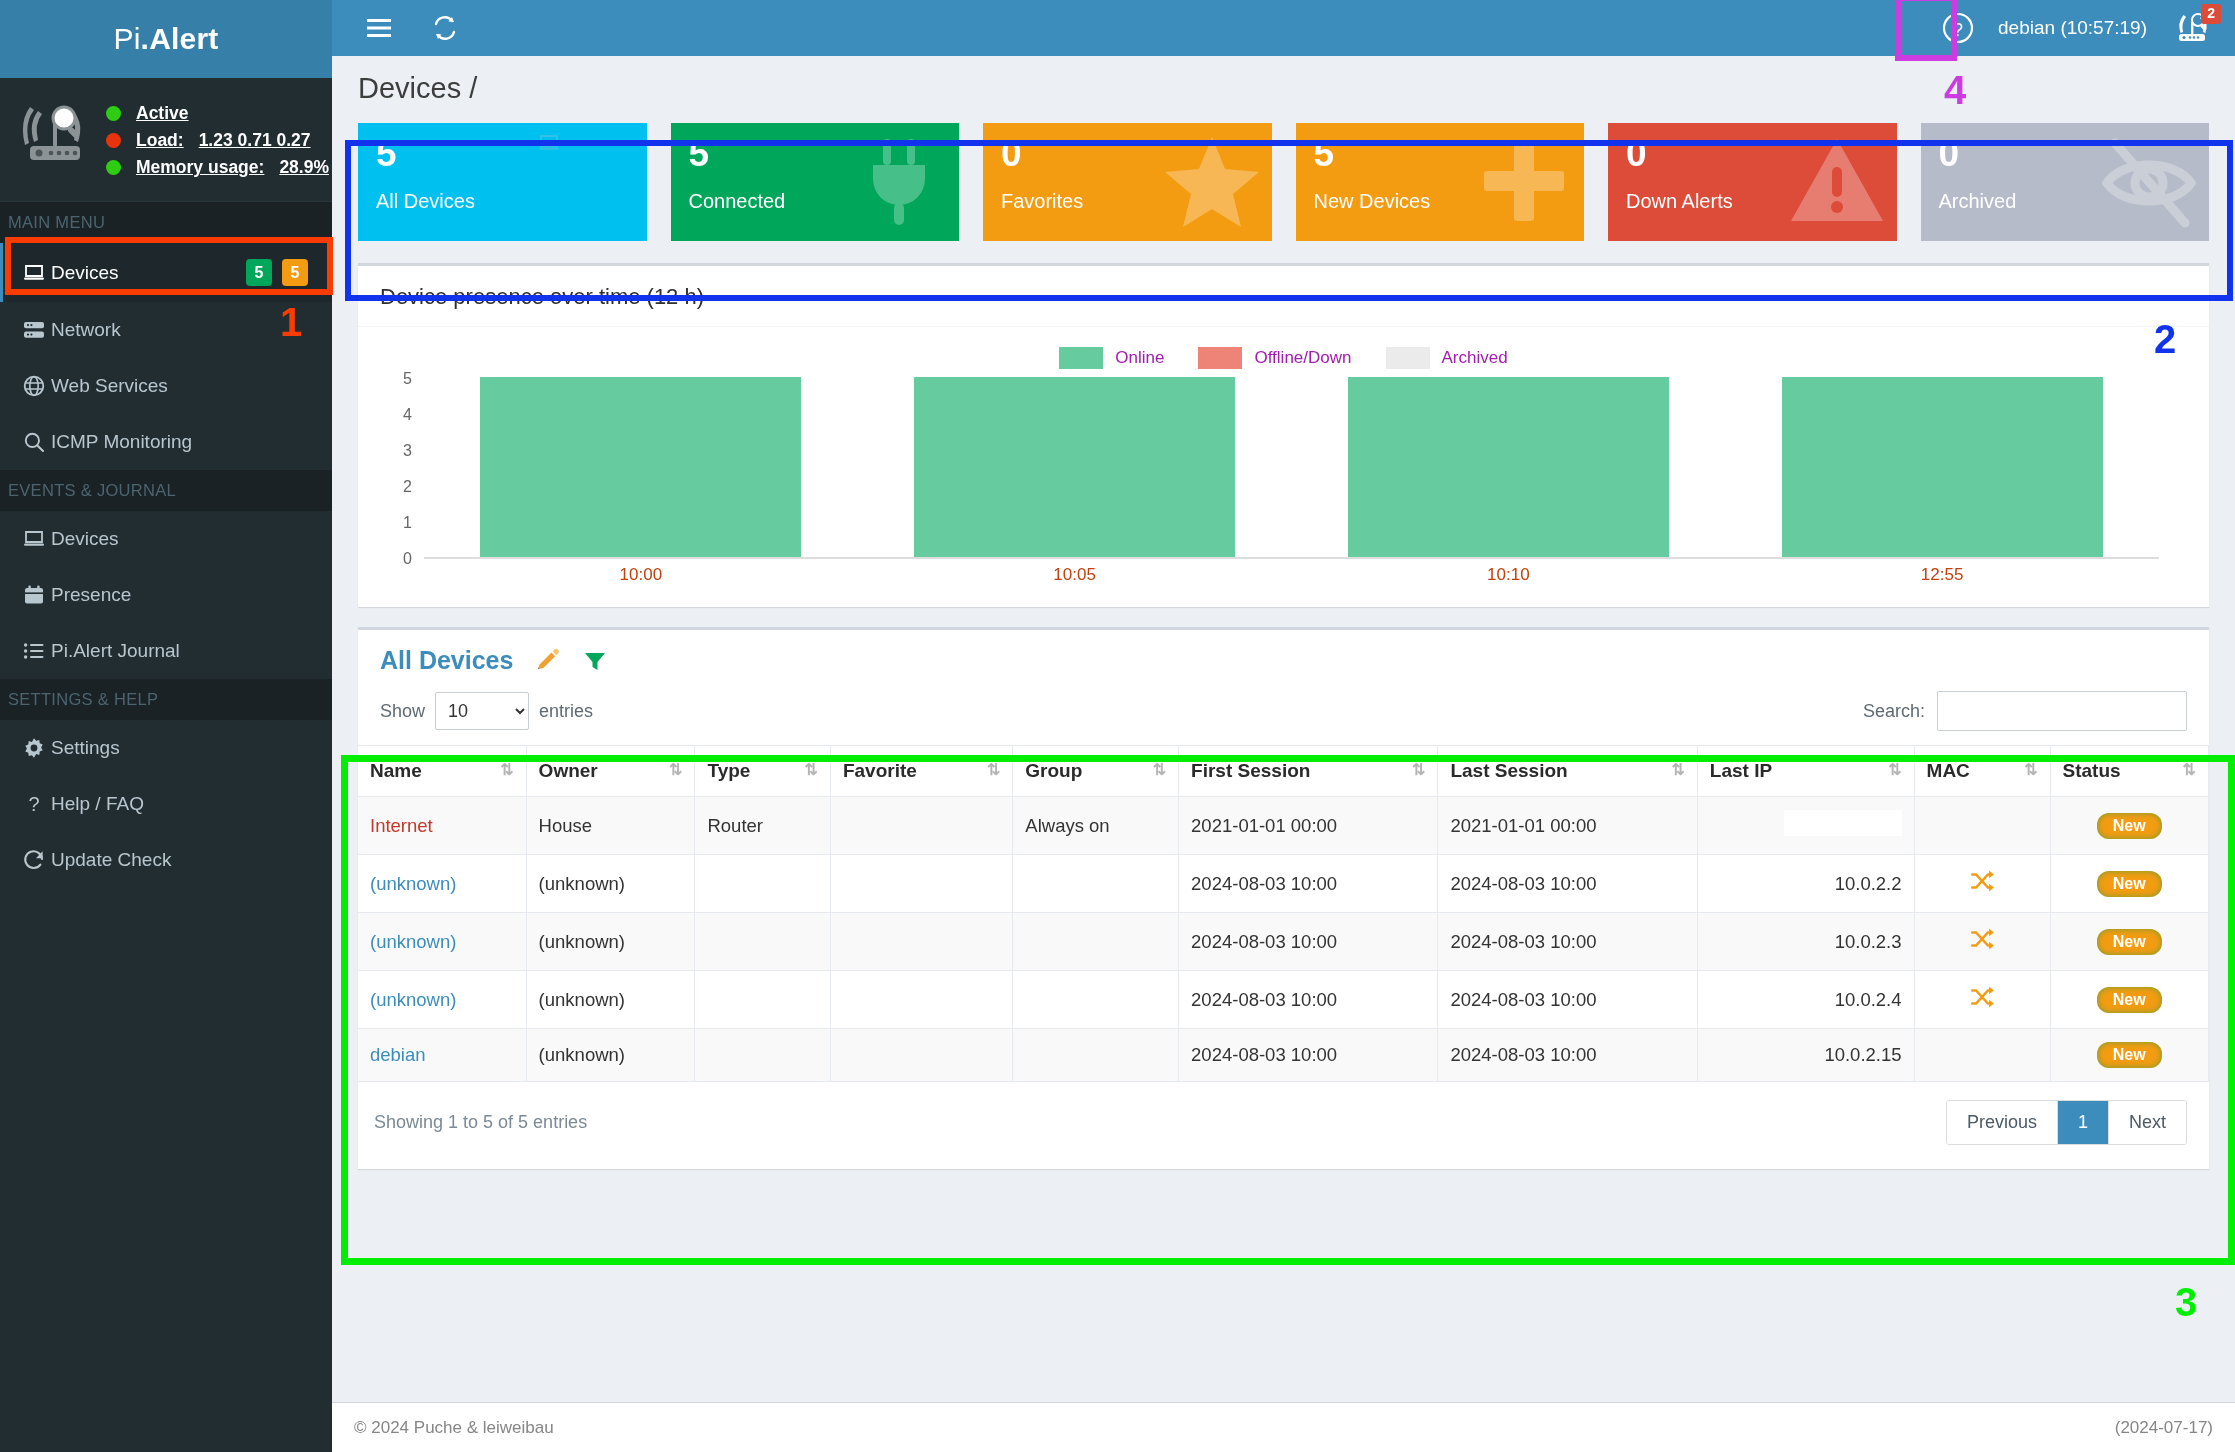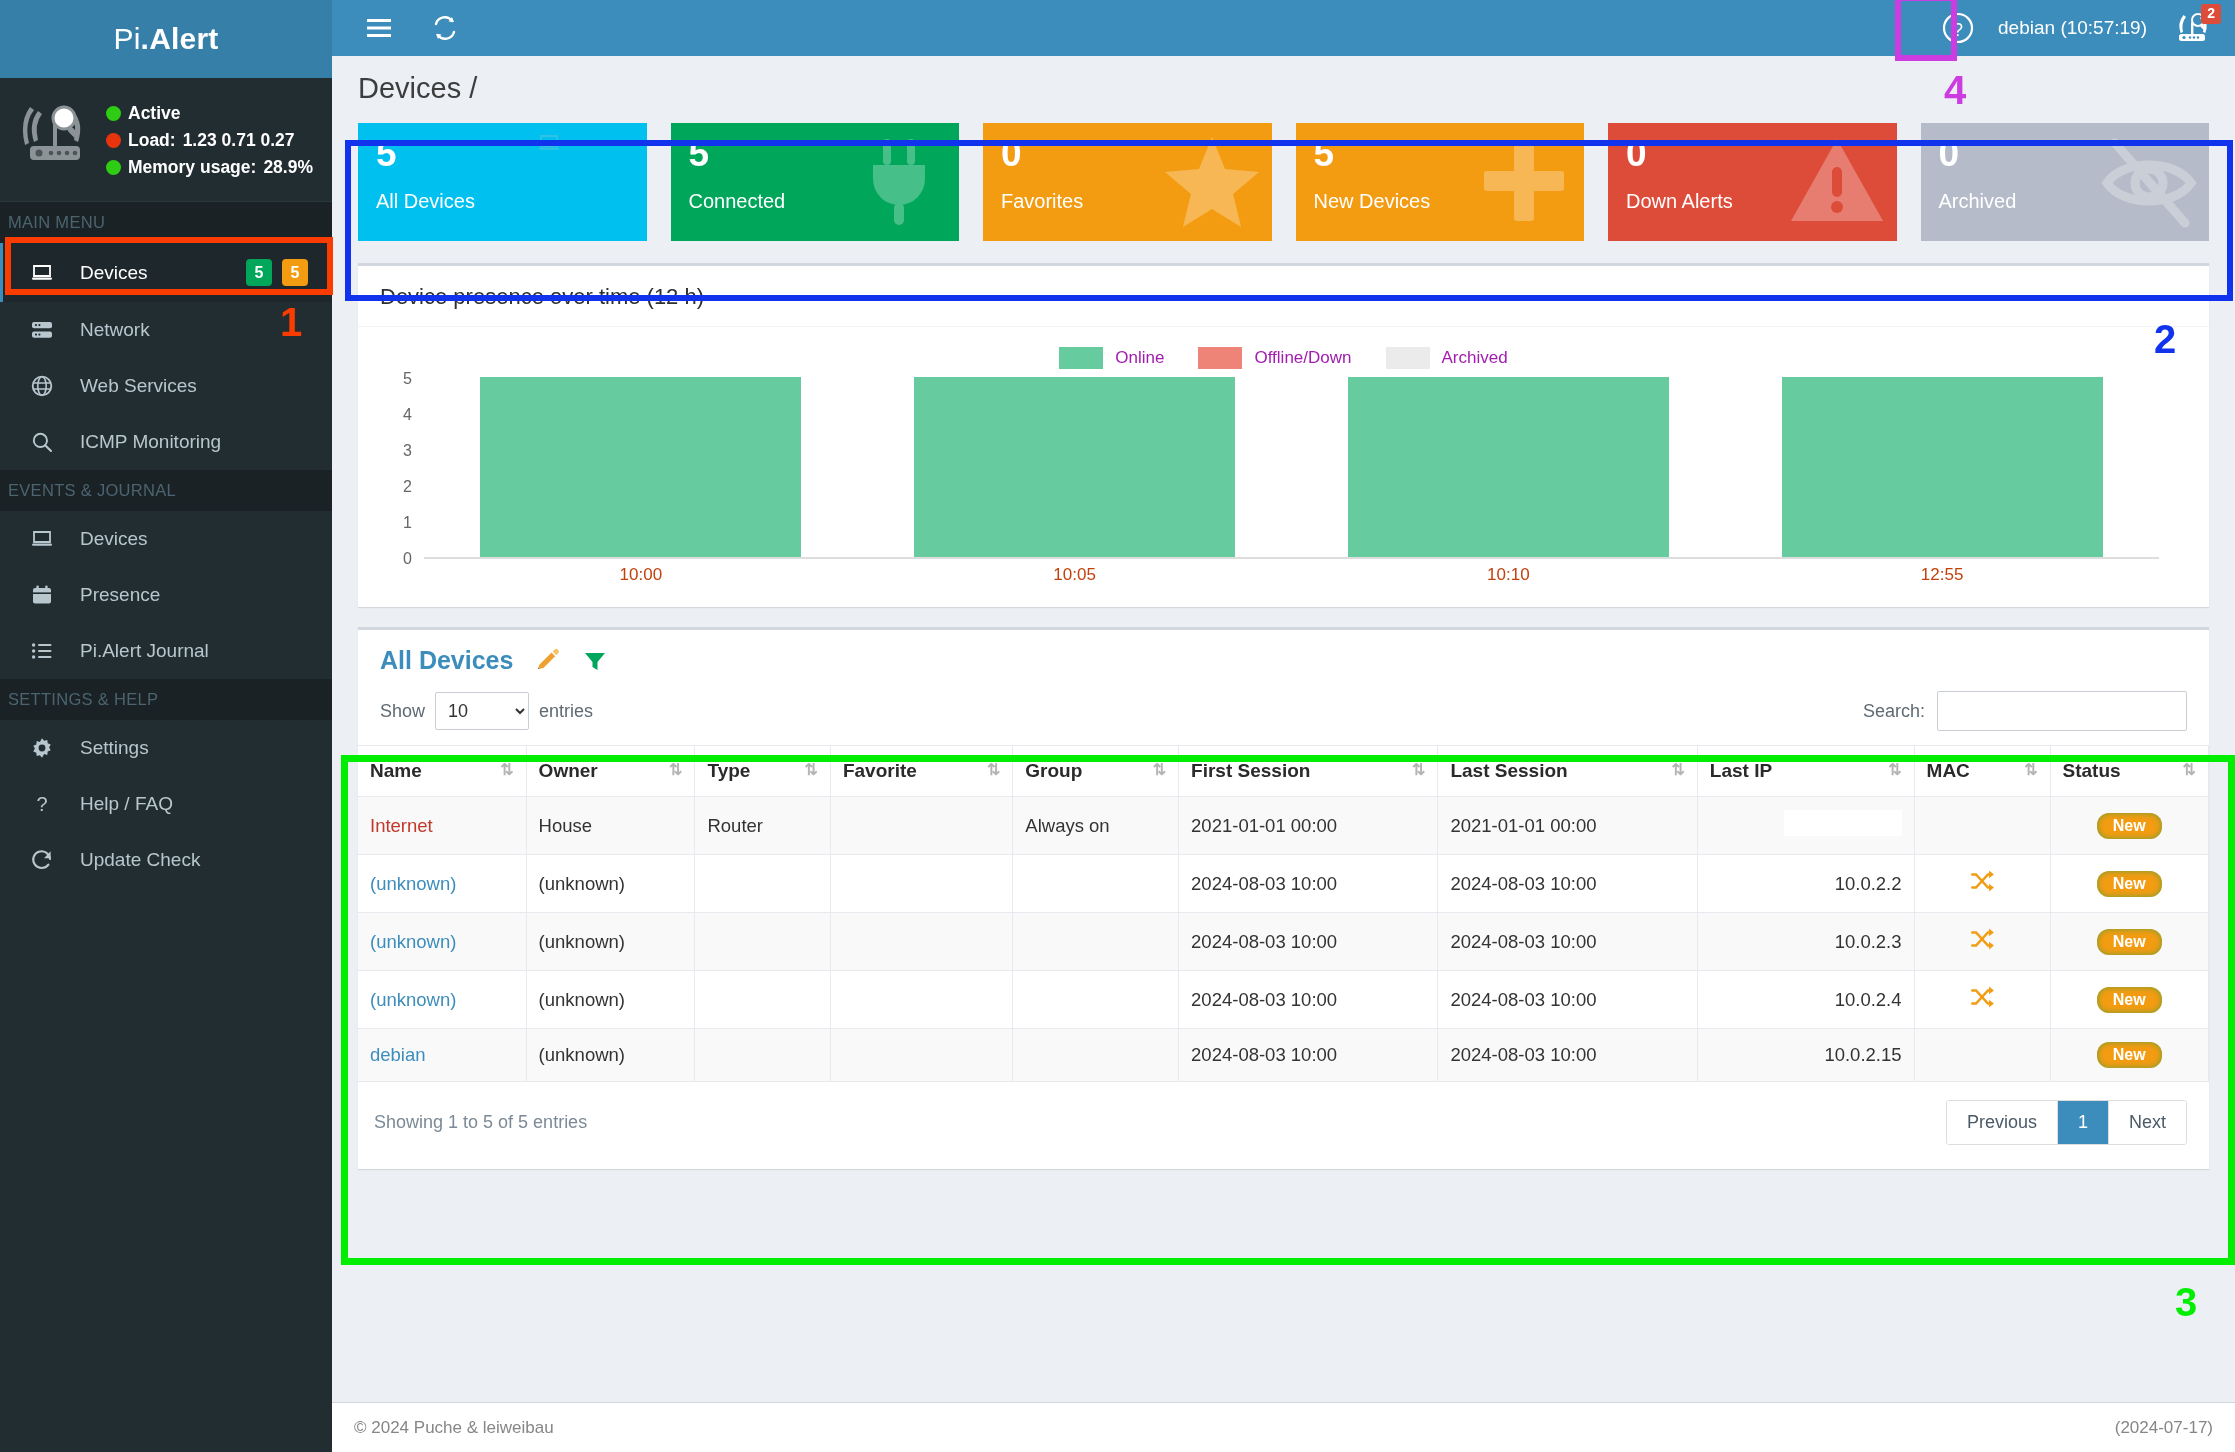--- a/index.html
+++ b/index.html
@@ -17,34 +17,34 @@
     height: 78px; background: #367fa9; color: #fff;
     display: flex; align-items: center; justify-content: center;
     font-size: 30px; letter-spacing: .2px;
   }
   .logo-bar .thin { font-weight: 300; }
   .logo-bar .bold { font-weight: 700; }
 
   .userpanel { padding: 22px 16px 20px 20px; display: flex; align-items: flex-start; gap: 14px; border-bottom: 1px solid #2a373d;}
   .router-icon { width: 72px; height: 62px; flex: 0 0 72px; margin-top: 2px; }
   .status-lines { font-size: 17.5px; color: #fff; line-height: 1.55; font-weight: 600;}
-  .status-lines .ln { display: flex; align-items: center; gap: 7px; white-space: nowrap;}
+  .status-lines .ln { display: flex; align-items: center; gap: 15px; white-space: nowrap; text-decoration: underline;}
   .dot { width: 15px; height: 15px; border-radius: 50%; display: inline-block; flex: 0 0 15px;}
   .dot.green { background: #2ecc12; }
   .dot.red { background: #e8340c; }
   .ln .lbl { font-weight: 600; }
   .ln .val { font-weight: 700; }
 
   .menu-header {
     background: #1a2226; color: #4b646f;
     font-size: 16.5px; padding: 11px 22px 11px 8px; letter-spacing: .3px;
   }
   .menu-item {
-    display: flex; align-items: center; gap: 25px;
-    padding: 16px 18px 16px 26px; color: #b8c7ce; font-size: 19px;
+    display: flex; align-items: center; gap: 4px;
+    padding: 16px 18px 16px 18px; color: #b8c7ce; font-size: 19px;
     border-left: 3px solid transparent; position: relative; cursor: pointer;
   }
   .menu-item.active { background: #1e282c; color: #fff; border-left-color: #3c8dbc; }
   .menu-item .mi-ico { width: 26px; height: 24px; flex: 0 0 26px; display:flex; align-items:center; justify-content:center;}
   .menu-item .mi-label { flex: 1; }
   .badges { display: flex; gap: 10px; margin-right: 6px;}
   .badge {
     min-width: 26px; height: 27px; border-radius: 4px; color: #fff;
     font-size: 16px; font-weight: 700; display: flex; align-items: center; justify-content: center;
     padding: 0 7px;

